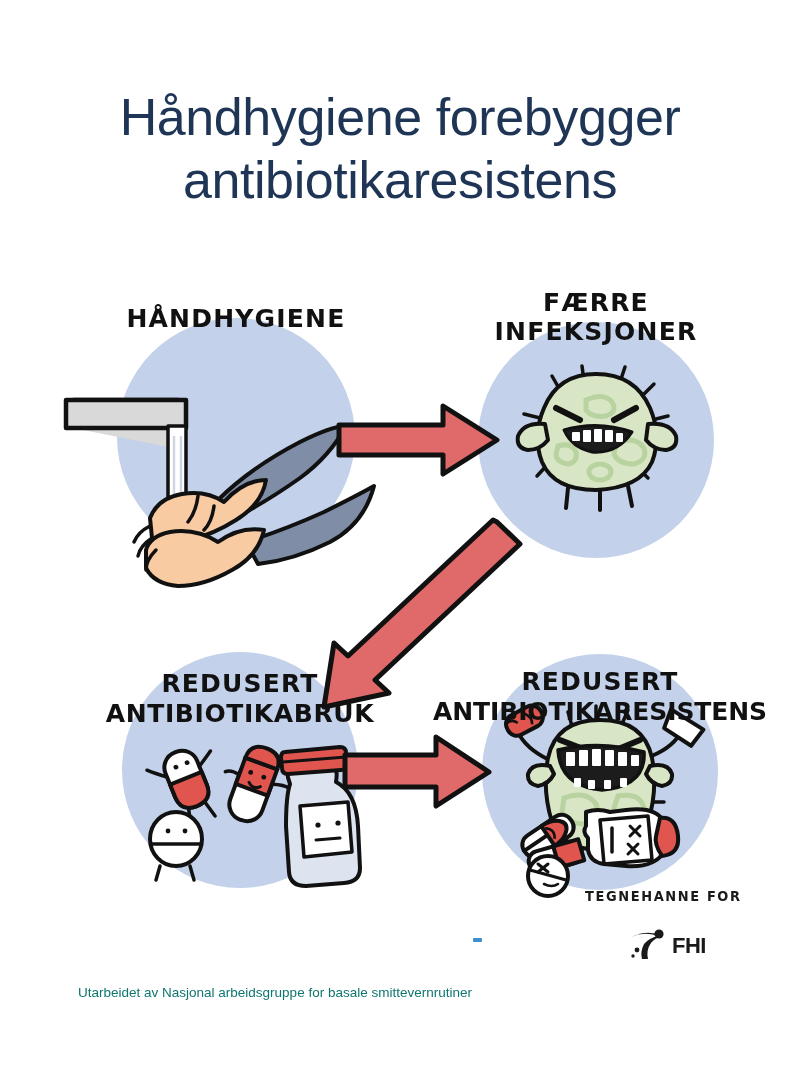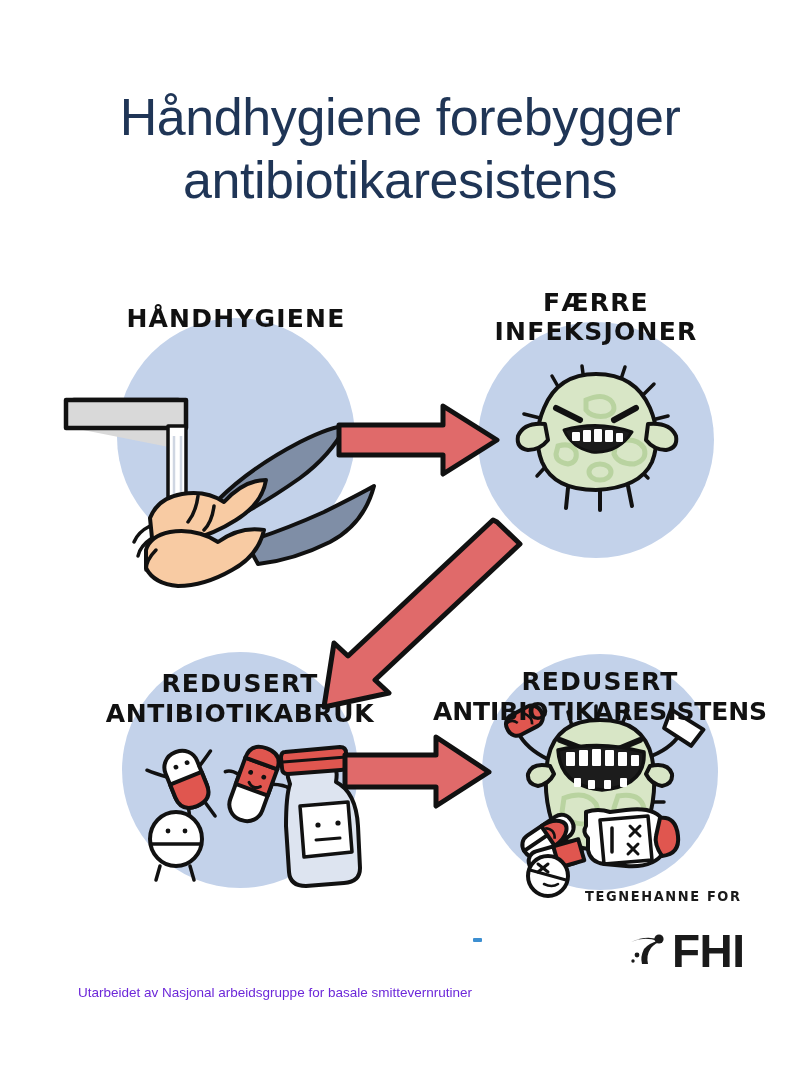--- a/index.html
+++ b/index.html
@@ -56,42 +56,42 @@
   }
   #fhi-logo {
     position: absolute;
     left: 628px;
     top: 928px;
     display: flex;
     align-items: center;
     gap: 4px;
   }
   #fhi-logo .fhi-word {
-    font-size: 46px;
+    font-size: 22px;
     font-weight: 700;
     color: #1a1a1a;
     letter-spacing: -0.5px;
     line-height: 1;
     font-family: "Liberation Sans", sans-serif;
   }
   #blue-speck {
     position: absolute;
     left: 473px;
     top: 938px;
     width: 9px;
     height: 4px;
     background: #3d8fd1;
     border-radius: 1px;
   }
   #footer-note {
     position: absolute;
     left: 78px;
     top: 985px;
     font-size: 13.5px;
-    color: #6d28d9;
+    color: #0f766e;
     font-family: "Liberation Sans", sans-serif;
   }
 </style>
 </head>
 <body>
 
 <div id="poster-title">
   <span class="t-line">Håndhygiene forebygger</span>
   <span class="t-line">antibiotikaresistens</span>
 </div>

